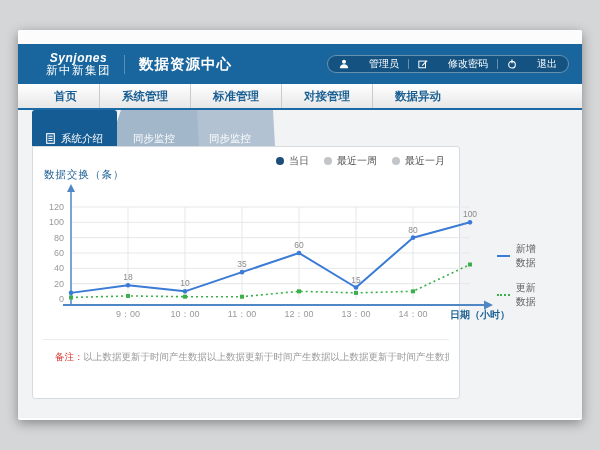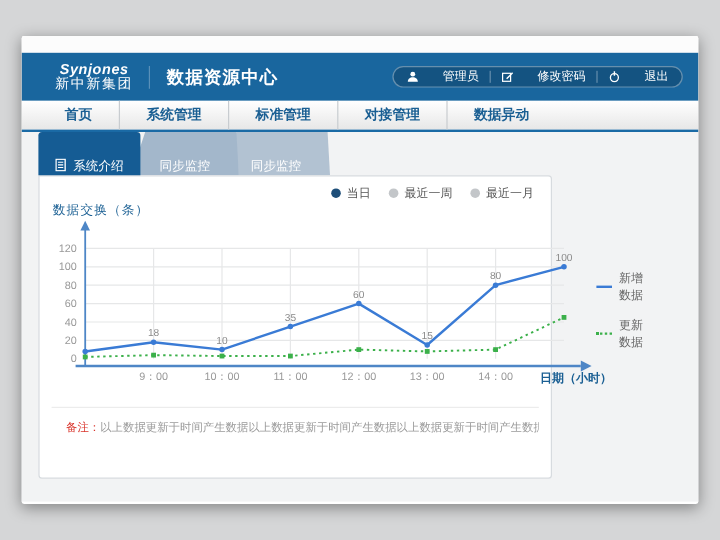--- a/index.html
+++ b/index.html
@@ -51,21 +51,21 @@
   .radio-group { position:absolute; top:7px; right:14px; display:flex; gap:15px; }
   .radio { display:flex; align-items:center; gap:5px; cursor:pointer; }
   .radio .dot { width:8px; height:8px; border-radius:50%; background:#c3c6c9; }
   .radio .dot.on { background:#1d4e79; }
   .radio .rlabel { font-size:10px; color:#555; }
 
   .ylabel { position:absolute; left:11px; top:21px; font-size:10.5px; font-weight:normal; color:var(--accent_text,#1a5f93); letter-spacing:1px; }
 
   #chart { position:absolute; left:3px; top:36px; }
 
-  .legend { position:absolute; left:464px; top:78px; display:flex; flex-direction:column; gap:11px; }
+  .legend { position:absolute; left:464px; top:95px; display:flex; flex-direction:column; gap:11px; }
   .legend-item { display:flex; align-items:center; gap:6px; cursor:pointer; }
   .sample { width:24px; height:0; }
   .sample.solid  { border-top:2px solid var(--line_blue,#3a7bd5); }
   .sample.dotted { border-top:2px dotted var(--line_green,#3bb04a); }
   .legend-item .llabel { font-size:10px; color:#666; }
 
   .divider { position:absolute; left:10px; right:10px; top:192px; height:1px; background:#ececec; }
 
   .note { position:absolute; left:22px; right:10px; top:203px; font-size:9.5px; color:#9a9a9a; line-height:1.5; white-space:nowrap; overflow:hidden; }
   .note-label { color:var(--note_red,#d9342b); }

